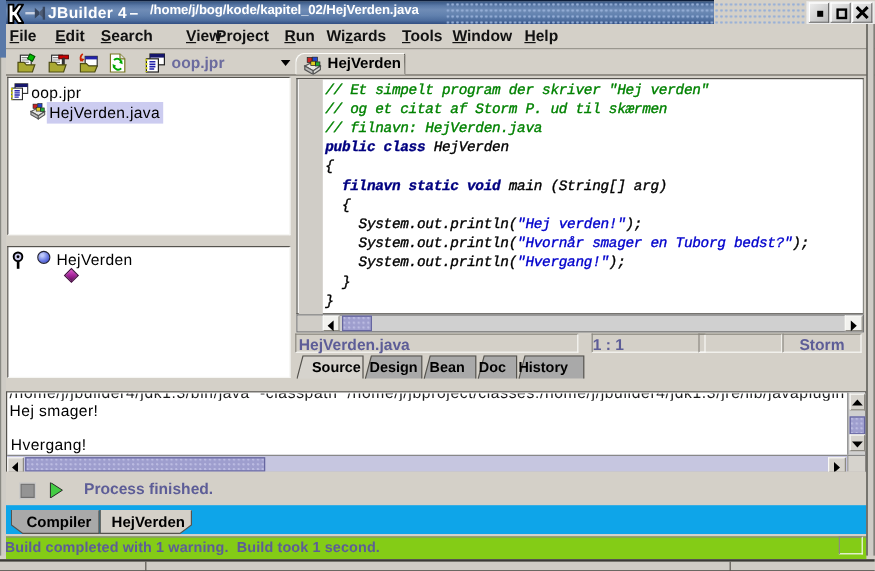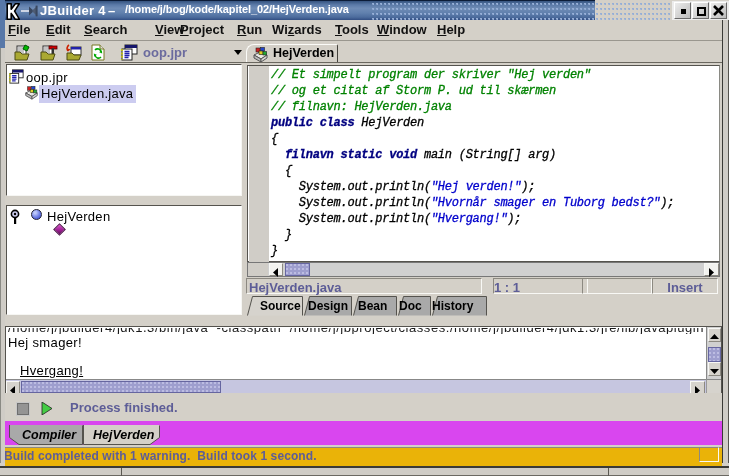--- a/index.html
+++ b/index.html
@@ -58,21 +58,21 @@
   #msgpane { left:5px; top:326px; width:717px; height:68px; background:#fff; border:1px solid #55534e; }
   .mline { position:absolute; font-size:13px; letter-spacing:0.35px; color:#000; white-space:pre; }
   
   .sbbtn { position:absolute; background:#d6d3cd; border:1px solid; border-color:#f8f8f5 #8c8981 #8c8981 #f8f8f5; }
   .thumb { background:#9e9ece; border:1px solid #6666a0;
      background-image:radial-gradient(circle at 1px 1px, #bcbce2 0.8px, rgba(0,0,0,0) 1.2px); background-size:4px 4px; }
   
   #procrow { left:5px; top:393px; width:717px; height:28px; background:#d4d0c8; }
   #proctext { left:65px; top:7px; font-size:13px; font-weight:bold; color:#5d5d97; }
   
-  #statusbar { left:5px; top:447px; width:717px; height:19px; background:#eab308; border-top:1px solid #8c8981; }
+  #statusbar { left:5px; top:447px; width:717px; height:19px; background:#84cc16; border-top:1px solid #8c8981; }
   #statustext { left:-1px; top:1px; font-size:12px; font-weight:bold; color:#5d5d97; letter-spacing:0.1px;}
   
   #frameL { left:0; top:20px; width:5px; height:443px; background:#cfccc6; border-left:1px solid #8a8a84; }
   #frameLblue { left:0; top:0px; width:5px; height:48px; background:#5878a8; }
   #frameR { left:722px; top:20px; width:7px; height:443px; background:#cfccc6; border-left:1px solid #3a3a36; border-right:1px solid #55534e;}
   #frameB { left:0; top:466px; width:729px; height:10px; background:#cfccc6; border-top:2px solid #3a3a36; border-bottom:1px solid #6a6862; }
 </style>
 </head>
 <body>
 <div id="win">
@@ -237,42 +237,42 @@
       <svg width="13" height="11" viewBox="0 0 13 11">
           <path d="M4 1 L9 5.5 L4 10 Z" fill="#000"></path>
         </svg>
     </div>
   </div>
 
   <div class="abs" id="estatus">
     <div class="ssec" style="left:0px;width:236px;padding:1px 0 0 2px;">HejVerden.java</div>
     <div class="ssec" style="left:236px;width:95px;padding:1px 0 0 0;text-align:left;margin-left:11px;">1 : 1</div>
     <div class="ssec" style="left:336px;width:70px;"></div>
-    <div class="ssec" style="left:406px;width:66px;padding:1px 0 0 0;text-align:center;">Insert</div>
+    <div class="ssec" style="left:406px;width:66px;padding:1px 0 0 0;text-align:center;">Storm</div>
   </div>
 
   <svg class="abs" style="left:247px;top:296px" width="245" height="20" viewBox="0 0 245 20">
     <path d="M0.5 19.5 L5.5 0.5 L55.5 0.5 L55.5 19.5" fill="#d6d3cd" stroke="#55534e"></path>
     <path d="M57.5 19.5 L62.5 0.5 L104.5 0.5 L104.5 19.5" fill="#a9a9a9" stroke="#55534e"></path>
     <path d="M106.5 19.5 L111.5 0.5 L149.5 0.5 L149.5 19.5" fill="#a9a9a9" stroke="#55534e"></path>
     <path d="M151.5 19.5 L156.5 0.5 L183.5 0.5 L183.5 19.5" fill="#a9a9a9" stroke="#55534e"></path>
     <path d="M185.5 19.5 L190.5 0.5 L239.5 0.5 L239.5 19.5" fill="#a9a9a9" stroke="#55534e"></path>
     <text x="13" y="14" font-family="Liberation Sans, sans-serif" font-size="12" font-weight="bold" fill="#000">Source</text>
     <text x="61" y="14" font-family="Liberation Sans, sans-serif" font-size="12" font-weight="bold" fill="#000">Design</text>
     <text x="111" y="14" font-family="Liberation Sans, sans-serif" font-size="12" font-weight="bold" fill="#000">Bean</text>
     <text x="152" y="14" font-family="Liberation Sans, sans-serif" font-size="12" font-weight="bold" fill="#000">Doc</text>
     <text x="185" y="14" font-family="Liberation Sans, sans-serif" font-size="12" font-weight="bold" fill="#000">History</text>
   </svg>
 
   <div class="abs" id="msgpane">
     <div style="position:absolute;left:0;top:1px;width:699px;height:6px;overflow:hidden;">
       <div class="mline" style="left:2px;top:-8.5px;color:#1a1a1a;letter-spacing:0.55px;">/home/j/jbuilder4/jdk1.3/bin/java  -classpath  /home/j/jbproject/classes:/home/j/jbuilder4/jdk1.3/jre/lib/javaplugin.</div>
     </div>
     <div class="mline" style="left:2px;top:8px;">Hej smager!</div>
-    <div class="mline" style="left:14px;top:36px;text-decoration:underline;">Hvergang!</div>
+    <div class="mline" style="left:3px;top:36px;">Hvergang!</div>
 
     <div class="abs" style="left:700px;top:0px;width:15px;height:52px;background:#d0d0d0;border-left:1px solid #888;">
       <div class="abs sbbtn" style="left:1px;top:1px;width:13px;height:14px;">
         <svg width="11" height="12" viewBox="0 0 11 12">
             <path d="M5.5 3 L10 8 L1 8 Z" fill="#000"></path>
           </svg>
       </div>
       <div class="abs thumb" style="left:1px;top:20px;width:13px;height:15px;"></div>
       <div class="abs sbbtn" style="left:1px;top:35px;width:13px;height:14px;">
         <svg width="11" height="12" viewBox="0 0 11 12">
@@ -298,21 +298,21 @@
   </div>
 
   <div class="abs" id="procrow">
     <div class="abs" style="left:12px;top:10px;width:12px;height:12px;background:#949494;border:1px solid #6f6f6f;outline:1px solid #c8c8c8;"></div>
     <svg class="abs" style="left:36px;top:9px" width="12" height="13" viewBox="0 0 12 13">
       <path d="M1 0 L11 6.5 L1 13 Z" fill="#44cc44" stroke="#222" stroke-width="0.8"></path>
     </svg>
     <div class="abs" id="proctext">Process finished.</div>
   </div>
 
-  <div class="abs" style="left:5px;top:421px;width:717px;height:24px;background:#d946ef;font-style:italic;">
+  <div class="abs" style="left:5px;top:421px;width:717px;height:24px;background:#0ea5e9;">
     <svg class="abs" style="left:4px;top:4px" width="160" height="21" viewBox="0 0 160 21">
       <path d="M0.5 0 L0.5 12.5 L10 19.5 L73.5 19.5 L73.5 0" fill="#a9a9a9"></path>
       <path d="M0.5 0 L0.5 12.5 L10 19.5 L73.5 19.5 L73.5 0.5" fill="none" stroke="#55534e"></path>
       <path d="M74.5 0 L74.5 19.5 L141 19.5 L150.5 12.5 L150.5 0" fill="#d4d0c8"></path>
       <path d="M74.5 0 L74.5 19.5 L141 19.5 L150.5 12.5 L150.5 0.5" fill="none" stroke="#55534e"></path>
       <text x="13" y="14" font-family="Liberation Sans, sans-serif" font-size="12.5" font-weight="bold" fill="#000">Compiler</text>
       <text x="84" y="14" font-family="Liberation Sans, sans-serif" font-size="12.5" font-weight="bold" fill="#000">HejVerden</text>
     </svg>
   </div>
 

